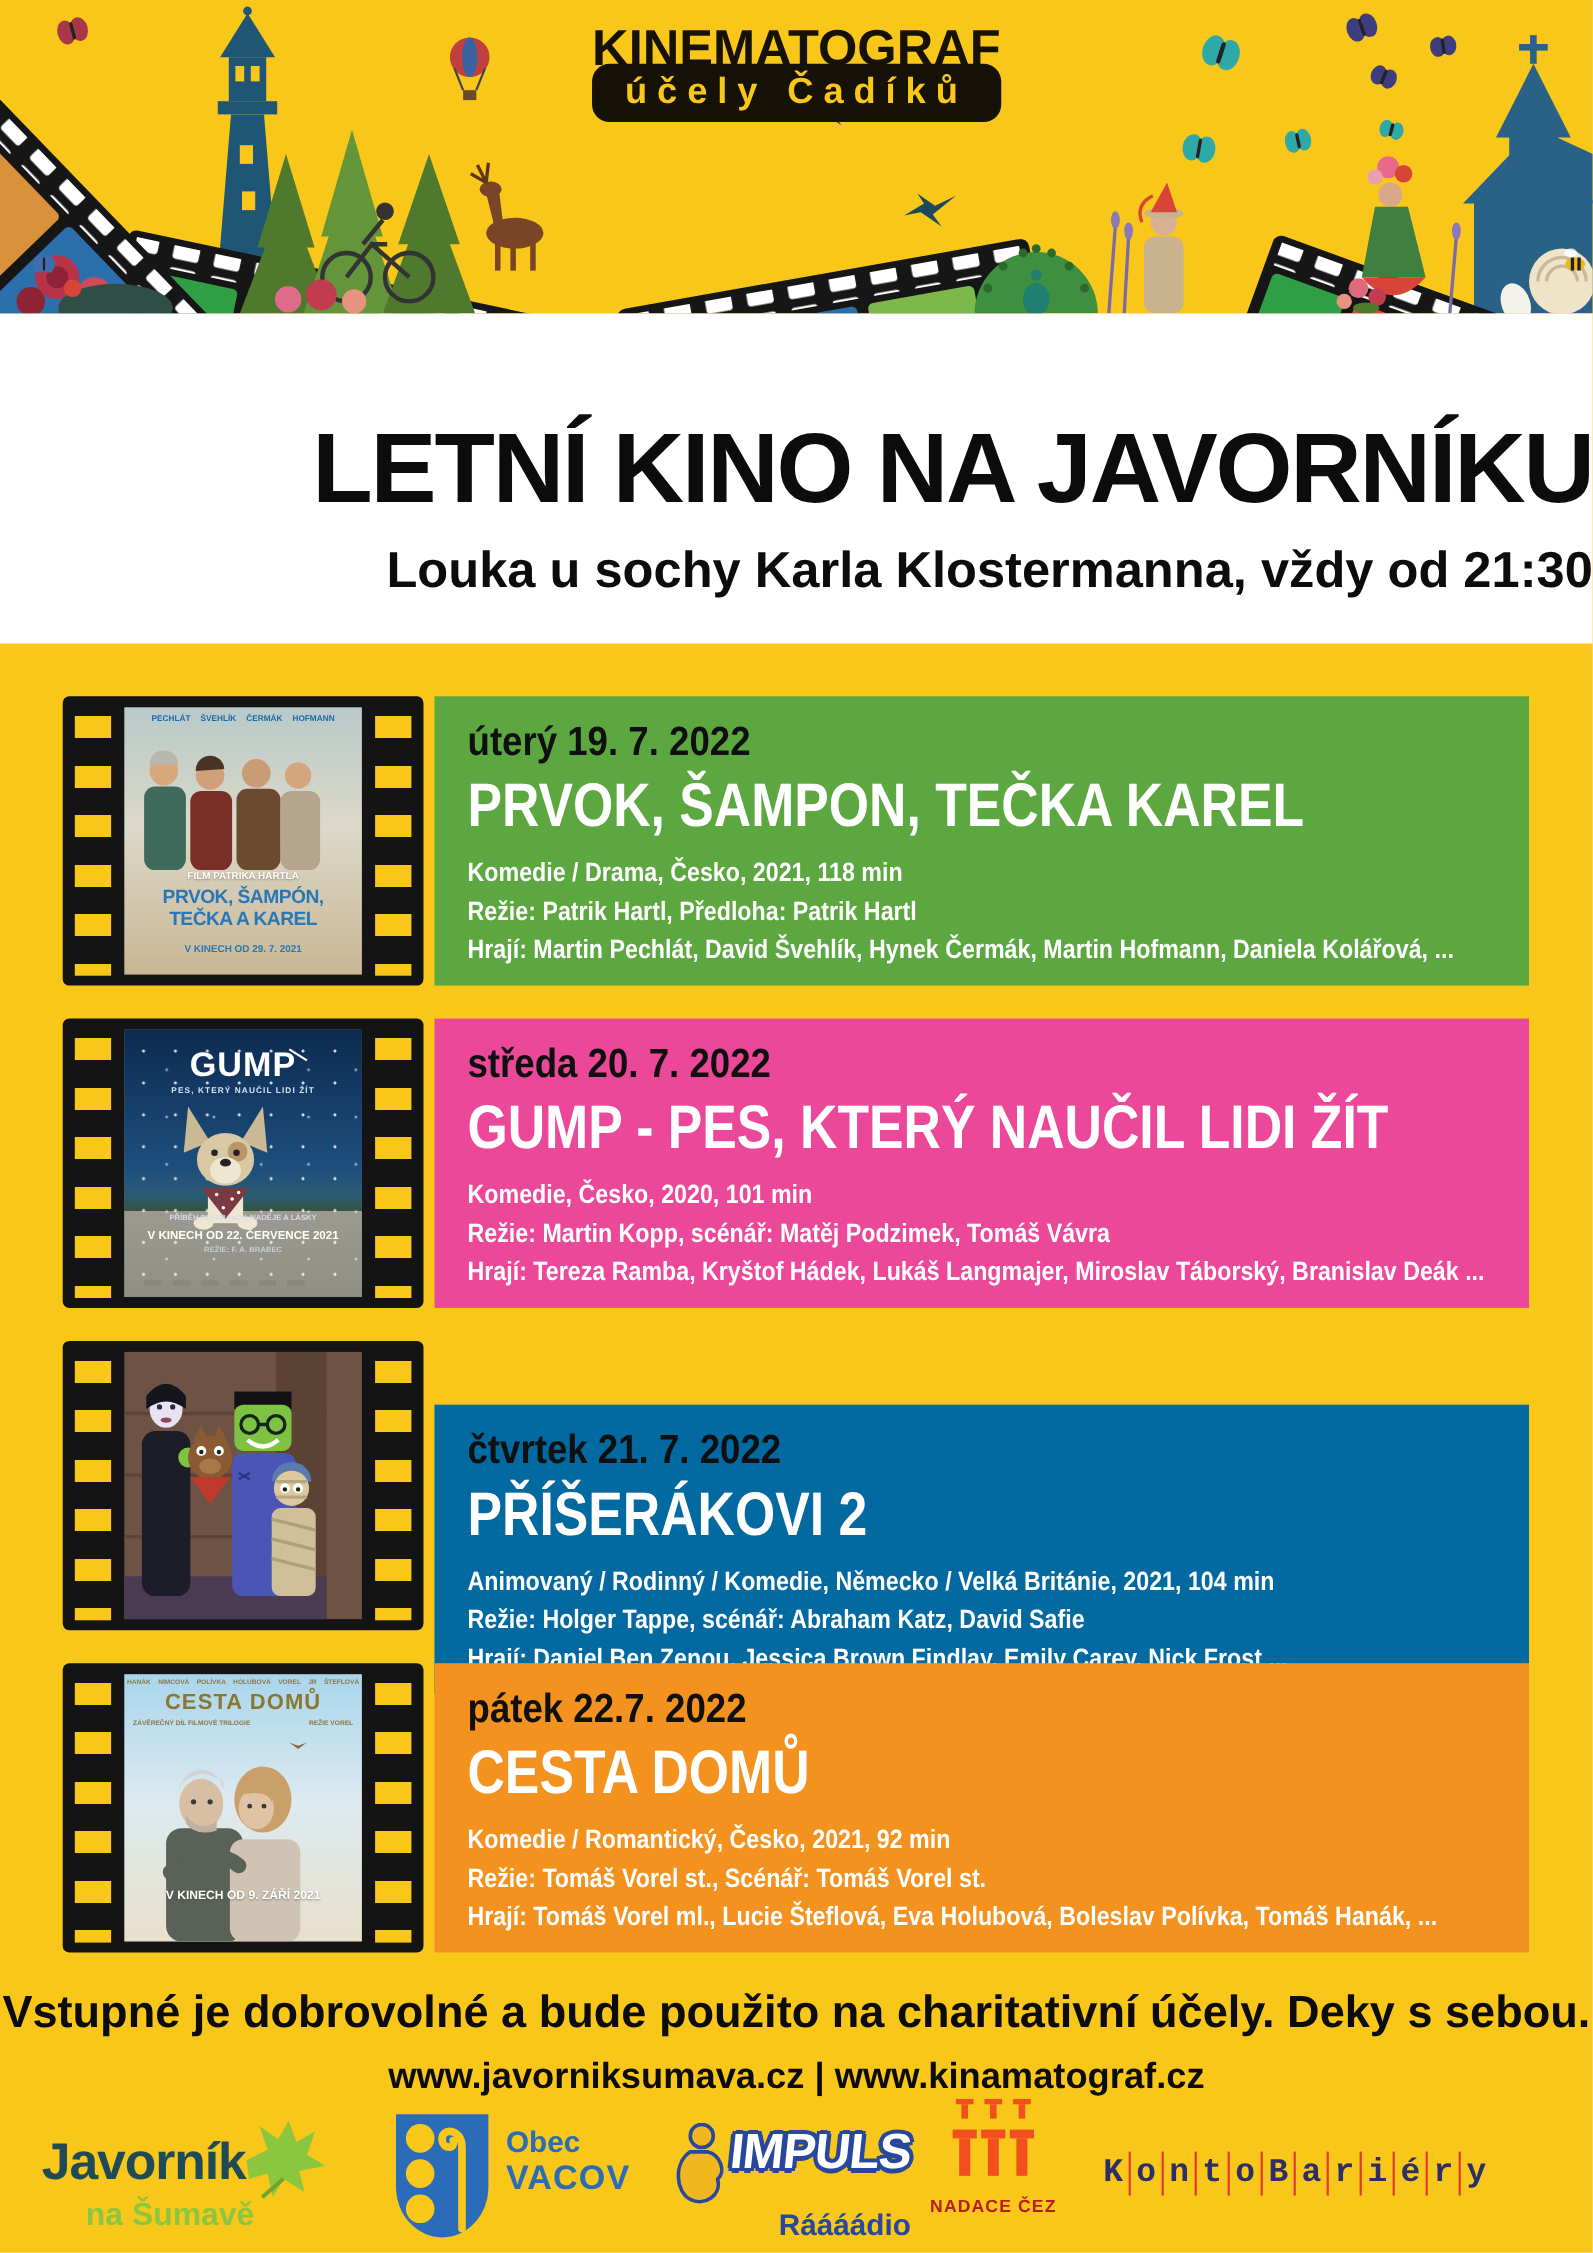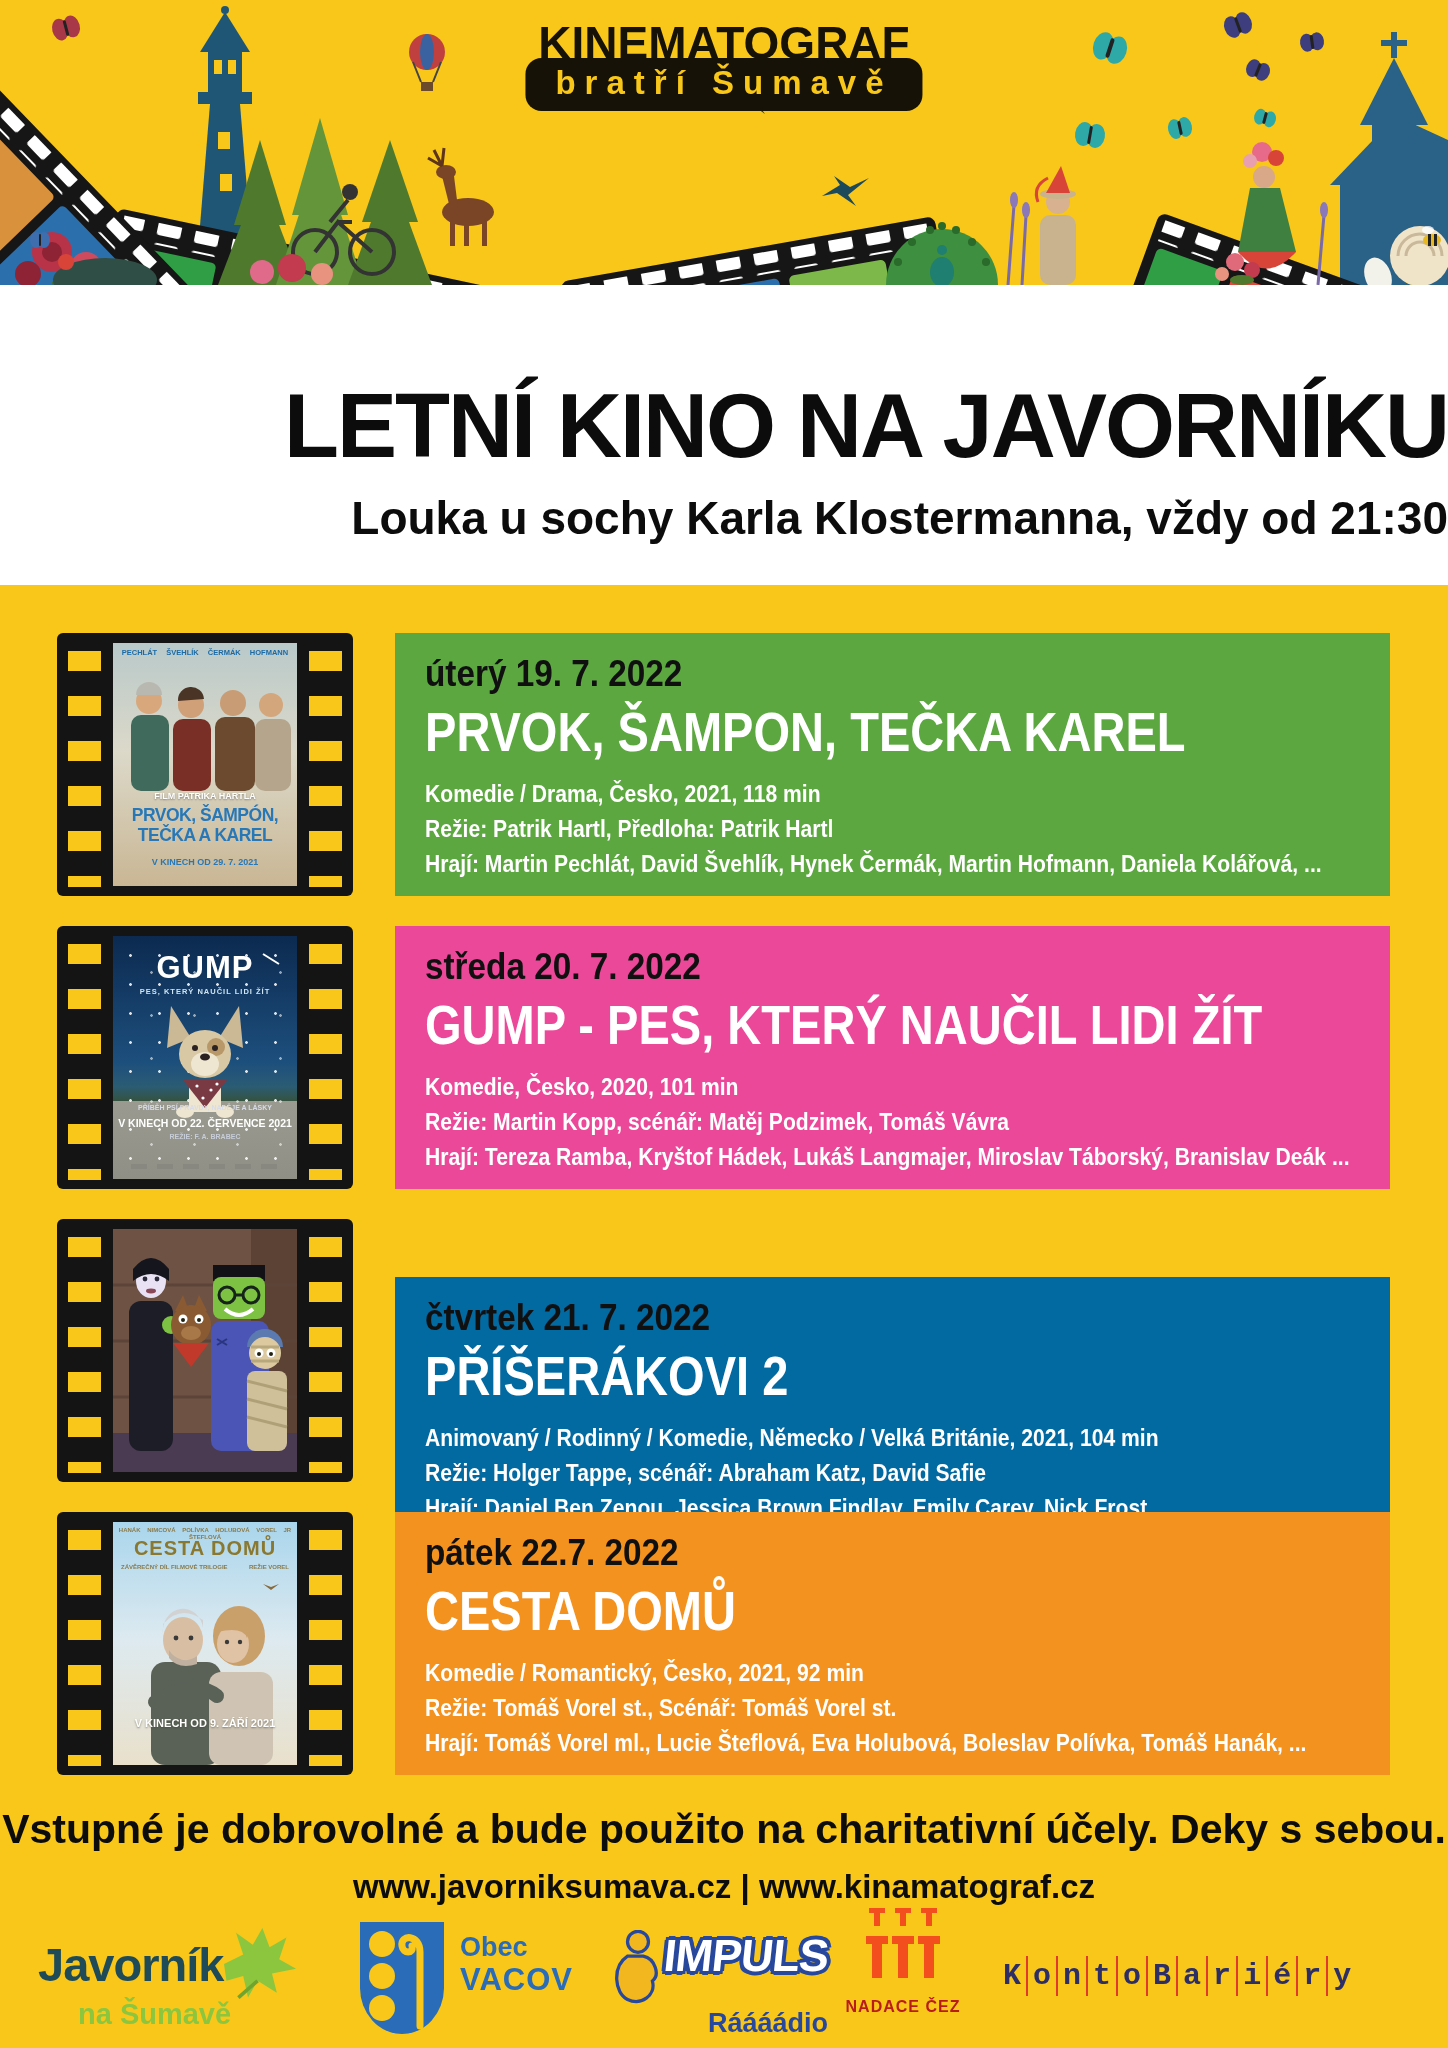--- a/index.html
+++ b/index.html
@@ -19,21 +19,21 @@
   .band-title{margin:0;padding-top:96px;font-size:90px;font-weight:bold;color:#0c0c0c;letter-spacing:-2px;line-height:1;}
   .band-sub{margin:0;margin-top:24px;font-size:46px;font-weight:bold;color:#0c0c0c;line-height:1;}
 
   
   .panel{position:absolute;left:395px;width:995px;height:263px;box-sizing:border-box;padding:18px 12px 0 30px;overflow:hidden;}
   .p-date{font-size:37px;font-weight:bold;color:#101010;line-height:1;transform:scaleX(.9);transform-origin:left;white-space:nowrap;margin:4px 0 12px;}
   .p-title{font-size:56px;font-weight:bold;color:#ffffff;line-height:1;transform:scaleX(.84);transform-origin:left;white-space:nowrap;margin-bottom:16px;}
   .p-meta{font-size:24px;font-weight:bold;color:#ffffff;line-height:35px;transform:scaleX(.88);transform-origin:left;white-space:nowrap;}
 
   
-  .strip{position:absolute;left:57px;width:296px;height:263px;background:#141414;border-radius:6px;text-decoration:underline;}
+  .strip{position:absolute;left:57px;width:328px;height:263px;background:#141414;border-radius:6px;text-decoration:underline;}
   .holes{position:absolute;top:9px;bottom:9px;width:33px;background:repeating-linear-gradient(to bottom,transparent 0 9px,#F8C71A 9px 29px,transparent 29px 45px);}
   .holes.l{left:11px;} .holes.r{right:11px;}
   .art{position:absolute;left:56px;right:56px;top:10px;bottom:10px;overflow:hidden;background:#777;}
   .art svg{position:absolute;left:0;top:0;}
   .art .t{position:absolute;left:0;right:0;text-align:center;line-height:1.15;}
 
   .art-prvok{background:linear-gradient(180deg,#b9c9c9 0%,#dcd9c9 45%,#c9b694 100%);}
   .pv-names{top:6px;font-size:7.5px;font-weight:bold;color:#1a6aa8;word-spacing:7px;}
   .pv-tag{top:148px;font-size:9px;font-weight:bold;color:#ffffff;text-shadow:0 1px 2px rgba(0,0,0,.4);}
   .pv-title{top:162px;font-size:17.5px;font-weight:bold;color:#2878b8;letter-spacing:-.5px;}
@@ -309,21 +309,21 @@
         <ellipse cx="1432" cy="240" rx="9" ry="6" fill="#E8B820"></ellipse>
         <rect x="1428" y="234" width="3" height="12" fill="#222"></rect>
         <rect x="1434" y="234" width="3" height="12" fill="#222"></rect>
         <ellipse cx="1428" cy="230" rx="6" ry="4" fill="#ffffff" opacity=".8"></ellipse>
       </g>
     </svg>
 
     <div class="logo">
       <div class="logo-title">KINEMATOGRAF</div>
       <div class="logo-sub-box">
-        <span class="logo-sub">bratří Šumavě</span>
+        <span class="logo-sub">účely Čadíků</span>
       </div>
     </div>
   </div>
 
   <div class="title-band">
     <h1 class="band-title">LETNÍ KINO NA JAVORNÍKU</h1>
     <h2 class="band-sub">Louka u sochy Karla Klostermanna, vždy od 21:30</h2>
   </div>
 
   <div class="strip" style="top:633px">

